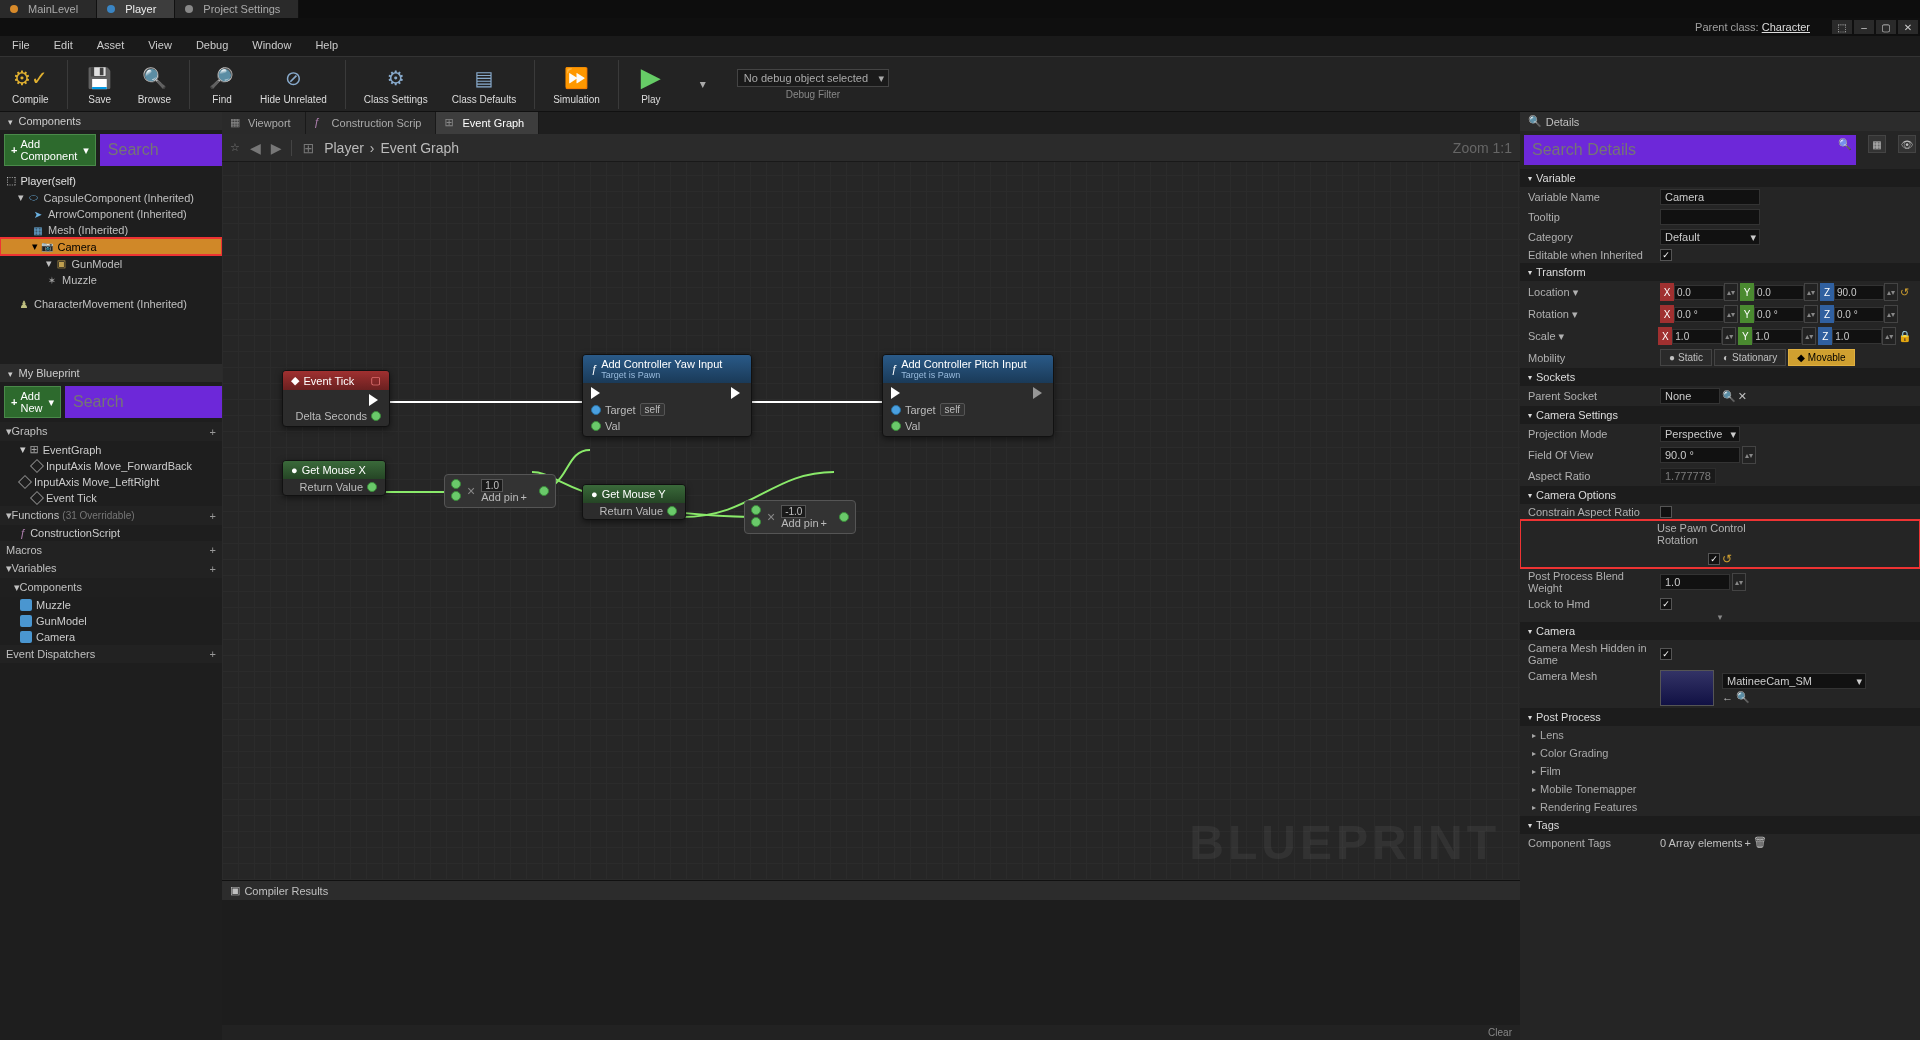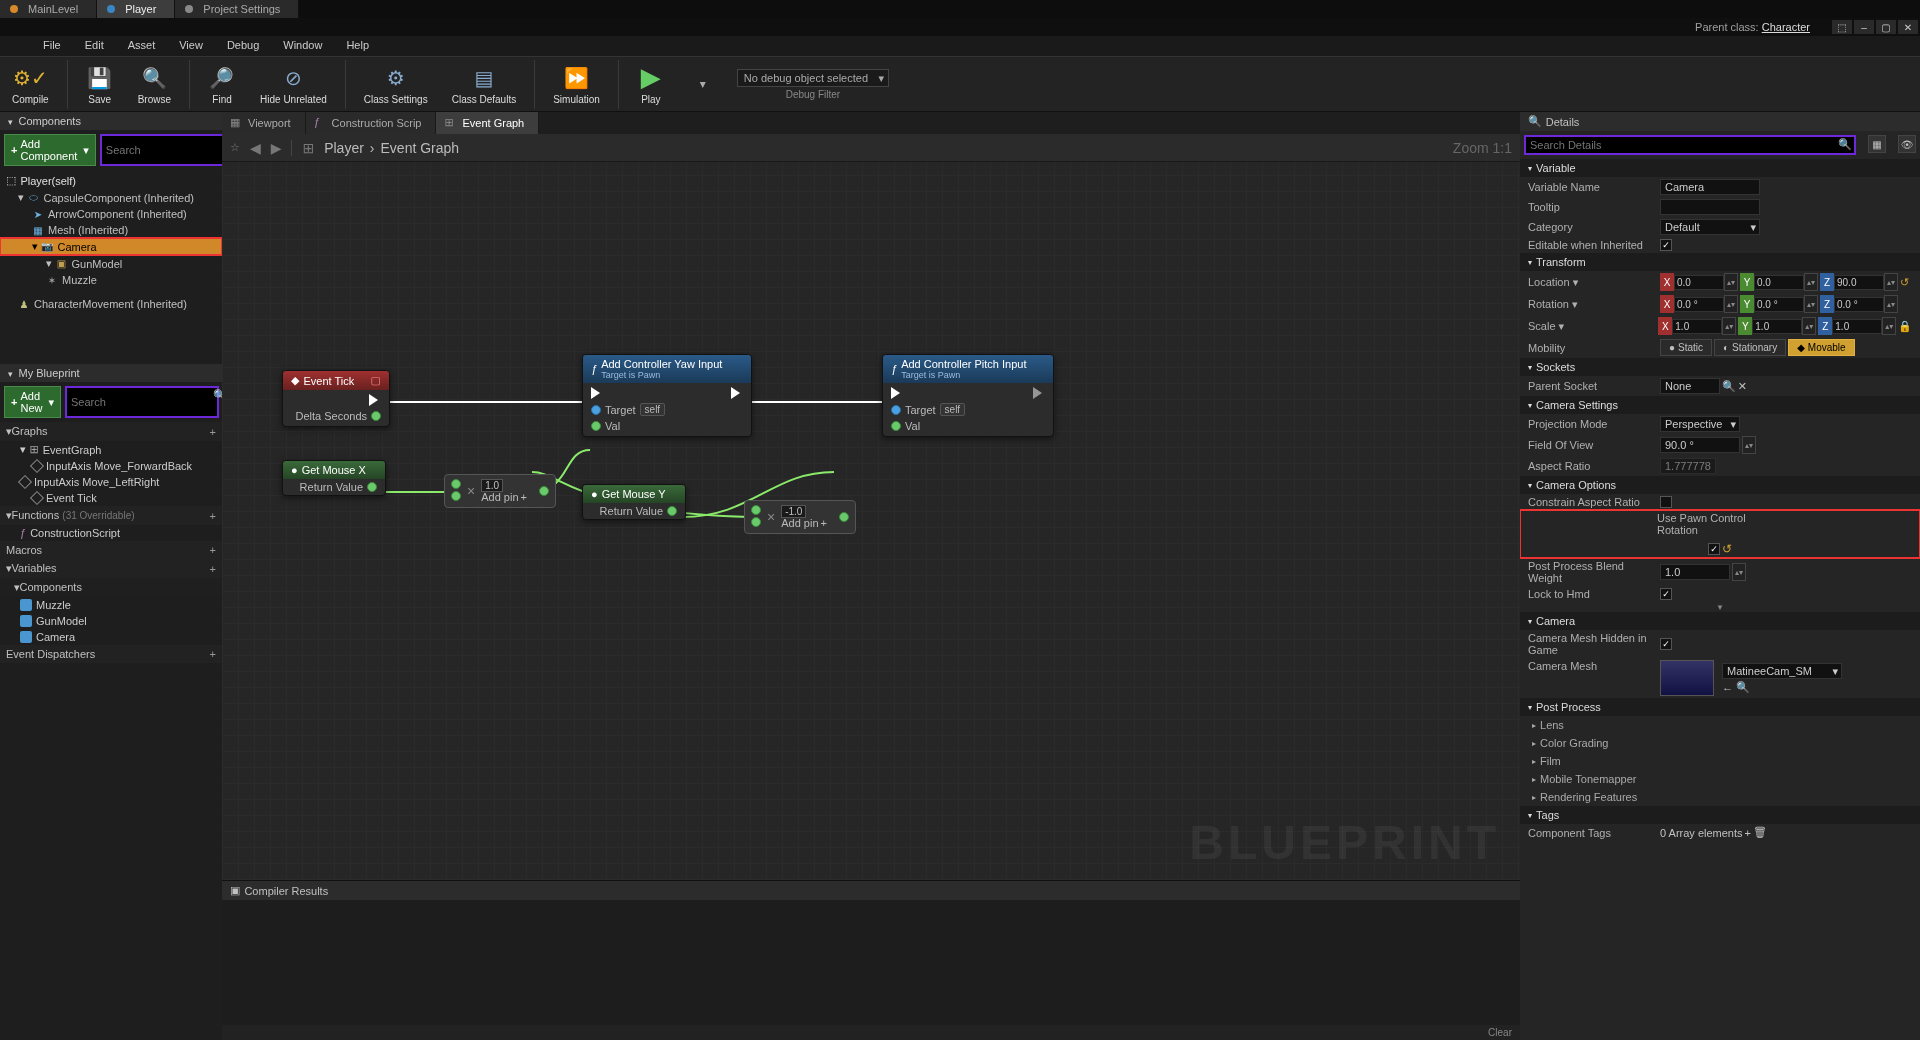--- a/index.html
+++ b/index.html
@@ -13,21 +13,21 @@
 .top-tab.lvl .dot{ background:#d88a2a;}
 .top-tab.player .dot{ background:#3a85c4;}
 
 
 .title-bar { display:flex; height:18px; background:#0f0f0f; justify-content:flex-end; align-items:center; gap:2px; padding-right:2px;}
 .win-btn { width:20px; height:14px; background:#2a2a2a; color:#ccc; display:flex; align-items:center; justify-content:center; font-size:10px;}
 .parent-class { margin-right:20px; color:#a0a0a0; }
 .parent-class a{ color:#ddd; text-decoration:underline;}
 
 
-.menu-bar { display:flex; height:20px; background:#1a1a1a;margin-left:31px; }
+.menu-bar { display:flex; height:20px; background:#1a1a1a; }
 .menu-item { padding:3px 12px; color:#ccc; }
 
 
 .toolbar { display:flex; height:56px; background:#232323; border-top:1px solid #333; border-bottom:1px solid #111; align-items:center; }
 .tool { display:flex; flex-direction:column; align-items:center; padding:4px 12px; gap:2px; }
 .tool .ico { width:28px; height:28px; display:flex; align-items:center; justify-content:center; font-size:20px;}
 .tool .lbl { font-size:10px; color:#ddd; }
 .tool.sep{ border-right:1px solid #3a3a3a; padding-right:18px; margin-right:6px;}
 .debug-group{ margin-left:8px; display:flex; flex-direction:column; gap:2px;justify-content:flex-end;}
 .debug-select{ background:#1a1a1a; border:1px solid #444; color:#aaa; padding:2px 20px 2px 6px; font-size:11px; position:relative;}
@@ -38,21 +38,21 @@
 .layout { display:flex; height:calc(1040px - 18px - 18px - 20px - 56px); }
 
 
 .left-col { width:222px; display:flex; flex-direction:column; background:#1e1e1e;}
 .panel-hdr { background:#2c2c2c; color:#ccc; padding:3px 8px; font-size:11px; display:flex; align-items:center; gap:4px;}
 .panel-hdr .tri::before{content:"▾"; font-size:9px; margin-right:2px;}
 .add-row { display:flex; padding:4px; gap:4px; }
 .add-btn { background:#2d6a2d; border:1px solid #4a8a4a; color:#fff; padding:3px 6px; font-size:11px; display:flex; align-items:center; gap:3px;}
 .add-btn::before{content:"+"; font-weight:bold;}
 .add-btn::after{content:"▾"; margin-left:3px;}
-.search-box { flex:1; background:#000000; border:2px solid #6d28d9; color:#aaa; padding:2px 4px; font-size:11px;}
+.search-box { flex:1; background:#6d28d9; border:4px solid #6d28d9; color:#aaa; padding:2px 4px; font-size:16px;}
 .search-wrap{ flex:1; position:relative; display:flex;}
 .search-wrap .mag{ position:absolute; right:4px; top:3px; color:#888; font-size:11px;}
 .tree { padding:2px 0; }
 .tree-item { padding:2px 6px; display:flex; align-items:center; gap:4px; }
 .tree-item.sel { background:#d08828; color:#000; outline:2px solid #e33; outline-offset:-1px;}
 .tree-item.root{ color:#e0e0e0;}
 .indent1{ padding-left:18px;} .indent2{ padding-left:32px;} .indent3{ padding-left:46px;}
 .ci{ width:12px; height:12px; display:inline-flex; align-items:center; justify-content:center; font-size:10px;}
 .ci.cap{color:#6ab0e0;} .ci.arr{color:#6ab0e0;} .ci.mesh{color:#6ab0e0;} .ci.cam{color:#53b1e8;} .ci.gun{color:#c0a050;} .ci.muz{color:#a0a0a0;} .ci.char{color:#c0c080;}
 .section-hdr{ background:#222; padding:3px 6px; display:flex; align-items:center; justify-content:space-between; font-size:11px;}
@@ -642,21 +642,21 @@
         <div class="prop-lbl">Camera Mesh Hidden in Game</div>
         <div class="prop-val">
           <span class="chk on"></span>
         </div>
       </div>
   <div class="prop-row" style="align-items:flex-start">
         <div class="prop-lbl">Camera Mesh</div>
         <div class="prop-val" style="gap:8px">
     <span class="thumb"></span>
     <div>
-      <div class="sel-in" style="width:120px">MatineeCam_SM</div>
+      <div class="sel-in" style="width:144px">MatineeCam_SM</div>
       <div style="margin-top:2px"><span>←</span> <span>🔍</span></div>
     </div>
   </div>
       </div>
 
   <div class="cat">Post Process</div>
   <div class="sub-cat">Lens</div>
   <div class="sub-cat">Color Grading</div>
   <div class="sub-cat">Film</div>
   <div class="sub-cat">Mobile Tonemapper</div>

